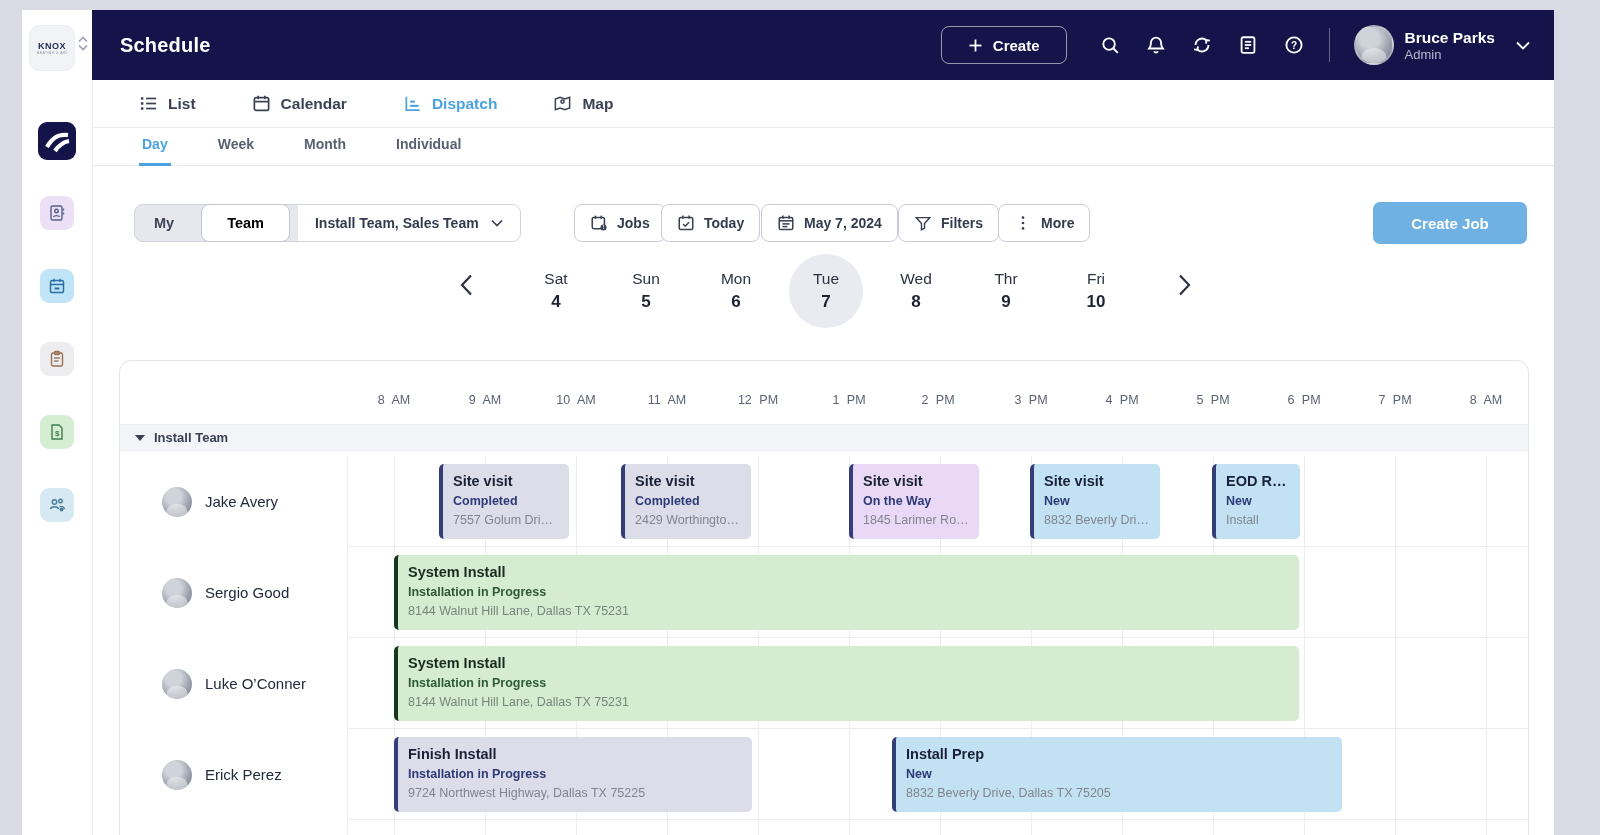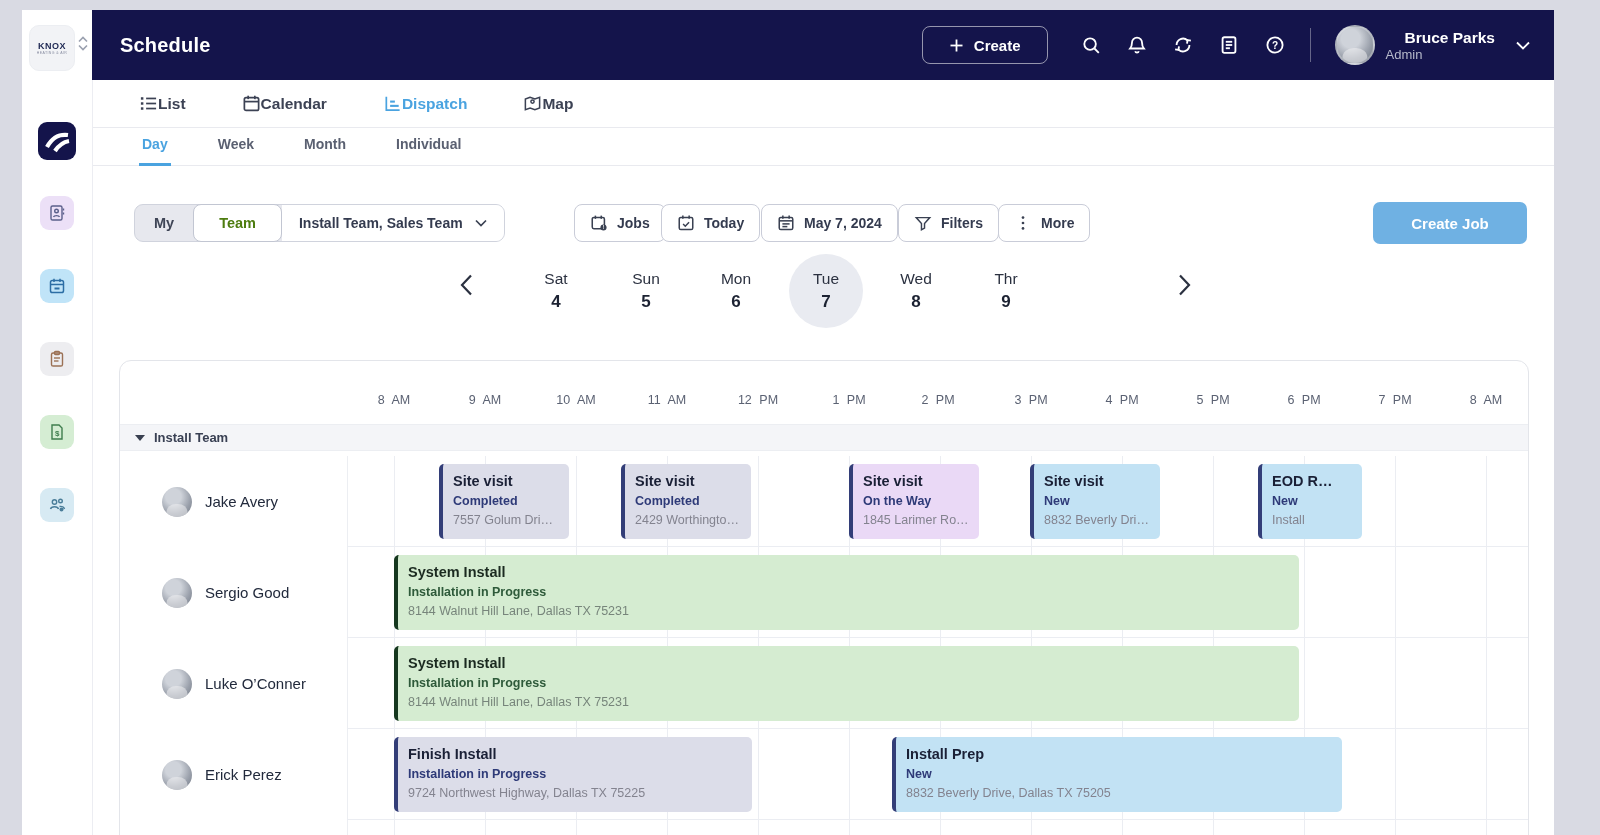--- a/index.html
+++ b/index.html
@@ -24,44 +24,44 @@
   .topbar-right { margin-left:auto; display:flex; align-items:center; gap:24px; padding-right:24px; }
   .create-btn { display:inline-flex; align-items:center; gap:10px; height:38px; padding:0 26px; border:1px solid rgba(255,255,255,.55);
     border-radius:8px; background:transparent; color:#fff; font-size:15px; font-weight:600; cursor:pointer; margin-right:8px;justify-content:center; }
   .tb-icon { width:22px; height:22px; color:#fff; display:inline-flex; }
   .tb-divider { width:1px; height:34px; background:rgba(255,255,255,.35); }
   .user-chip { display:flex; align-items:center; gap:11px; }
   .avatar { border-radius:50%; background:radial-gradient(circle at 38% 32%, #cfd3da 0 28%, #9aa0ab 62%, #6d7480 100%); position:relative; overflow:hidden; flex:0 0 auto; }
   .avatar::after { content:""; position:absolute; left:50%; top:58%; transform:translateX(-50%); width:70%; height:60%;
     background:#f0f1f3; border-radius:45% 45% 0 0; opacity:.55; }
   .avatar.big { width:40px; height:40px; border:2px solid rgba(255,255,255,.25); }
-  .user-name { font-size:15.5px; font-weight:700; line-height:1.25;margin-left:19px; }
+  .user-name { font-size:15.5px; font-weight:700; line-height:1.25; }
   .user-role { font-size:13px; color:#b7bacb; }
 
   
   .main { position:absolute; left:92px; top:80px; width:1462px; bottom:0; background:#fff; overflow:hidden; border-left:1px solid #ecedf2; z-index:1; }
 
   .nav-tabs { height:48px; display:flex; align-items:center; gap:56px; padding-left:46px; border-bottom:1px solid #e9eaef; }
-  .nav-tab { display:inline-flex; align-items:center; gap:0; font-size:15.5px; font-weight:600; color:#3c4254; cursor:pointer;justify-content:center; }
+  .nav-tab { display:inline-flex; align-items:center; gap:10px; font-size:15.5px; font-weight:600; color:#3c4254; cursor:pointer;justify-content:center; }
   .nav-tab .ticon { width:19px; height:19px; display:inline-flex; }
   .nav-tab.active { color:var(--accent-blue,#4aa3e0); }
 
   .view-tabs { height:38px; display:flex; align-items:flex-start; gap:44px; padding-left:46px; border-bottom:1px solid #e9eaef; }
   .view-tab { font-size:14px; font-weight:600; color:#5a6071; padding:8px 3px 0; height:38px; cursor:pointer; }
   .view-tab.active { color:var(--accent-blue,#4aa3e0); border-bottom:3px solid var(--accent-blue,#4aa3e0); }
 
   .toolbar { position:relative; height:76px; }
   .btn { position:absolute; top:38px; height:38px; display:inline-flex; align-items:center; gap:9px; padding:0 15px;
     background:#fff; border:1px solid #c9ccd8; border-radius:8px; font-size:14px; font-weight:700; color:#343b4f; cursor:pointer; }
   .btn .bicon { width:18px; height:18px; display:inline-flex; color:#3a4152; }
   .seg-group { position:absolute; left:41px; top:38px; height:38px; display:flex; align-items:stretch;
     background:#e7e8ee; border:1px solid #d0d3dd; border-radius:9px; }
   .seg-my { display:flex; align-items:center; padding:0 19px; font-size:14.5px; font-weight:600; color:#3f4556; cursor:pointer; }
   .seg-team { display:flex; align-items:center; padding:0 25px; background:#fff; border:1px solid #c2c6d2; border-radius:8px;
-    margin:-1px 0; font-size:14.5px; font-weight:700; color:#4d7c0f; cursor:pointer; }
+    margin:-1px 8px; font-size:14.5px; font-weight:700; color:#000000; cursor:pointer; }
   .seg-filter { display:flex; align-items:center; gap:12px; padding:0 17px; background:#fff; border-radius:0 8px 8px 0;
     font-size:14px; font-weight:600; color:#343b4f; cursor:pointer; }
   .create-job { position:absolute; right:27px; top:36px; width:154px; height:42px; background:var(--create-job,#6fb1e3);
     color:#fff; font-size:15px; font-weight:600; border:none; border-radius:7px; cursor:pointer; }
 
   
   .date-strip { position:relative; height:104px; }
   .date-chev { position:absolute; top:28px; width:30px; height:30px; display:flex; align-items:center; justify-content:center;
     color:#2b3140; cursor:pointer; }
   .days { position:absolute; left:418px; top:6px; display:flex; }
@@ -373,20 +373,24 @@
           <span class="dd">7</span>
         </div>
         <div class="day">
           <span class="dn">Wed</span>
           <span class="dd">8</span>
         </div>
         <div class="day">
           <span class="dn">Thr</span>
           <span class="dd">9</span>
         </div>
+        <div class="day">
+          <span class="dn">Fri</span>
+          <span class="dd">10</span>
+        </div>
       </div>
     <div class="date-chev" style="left:1076px">
       <svg width="13" height="22" viewBox="0 0 13 22" fill="none" stroke="currentColor" stroke-width="2.2">
           <polyline points="2,1.5 11,11 2,20.5"></polyline>
         </svg>
     </div>
   </div>
 
   <div class="panel">
     <div id="hours-header">
@@ -441,21 +445,21 @@
           <div class="job violet" style="left: 729px; width: 130px;">
             <div class="jt">Site visit</div>
             <div class="js">On the Way</div>
             <div class="ja">1845 Larimer Ro…</div>
           </div>
           <div class="job sky" style="left: 910px; width: 130px;">
             <div class="jt">Site visit</div>
             <div class="js">New</div>
             <div class="ja">8832 Beverly Dri…</div>
           </div>
-          <div class="job sky" style="left: 1092px; width: 104px; margin-left: 46px;">
+          <div class="job sky" style="left: 1092px; width: 88px;">
             <div class="jt">EOD R…</div>
             <div class="js">New</div>
             <div class="ja">Install</div>
           </div>
           <div class="lane-line"></div>
         </div>
         <div class="row" style="top: 91px;">
           <div class="member">
             <span class="avatar small"></span>
             <span class="mname">Sergio Good</span>

